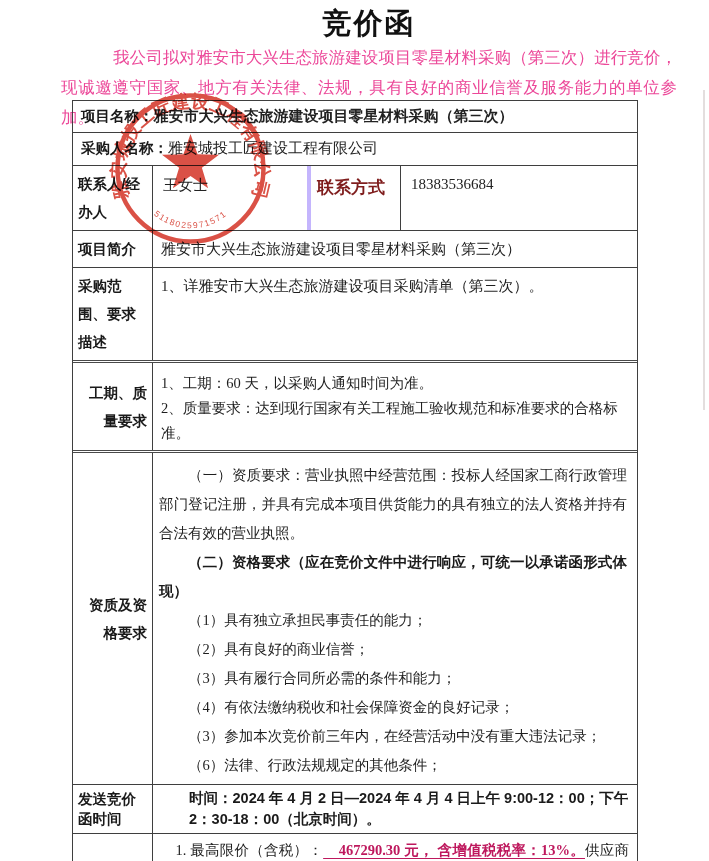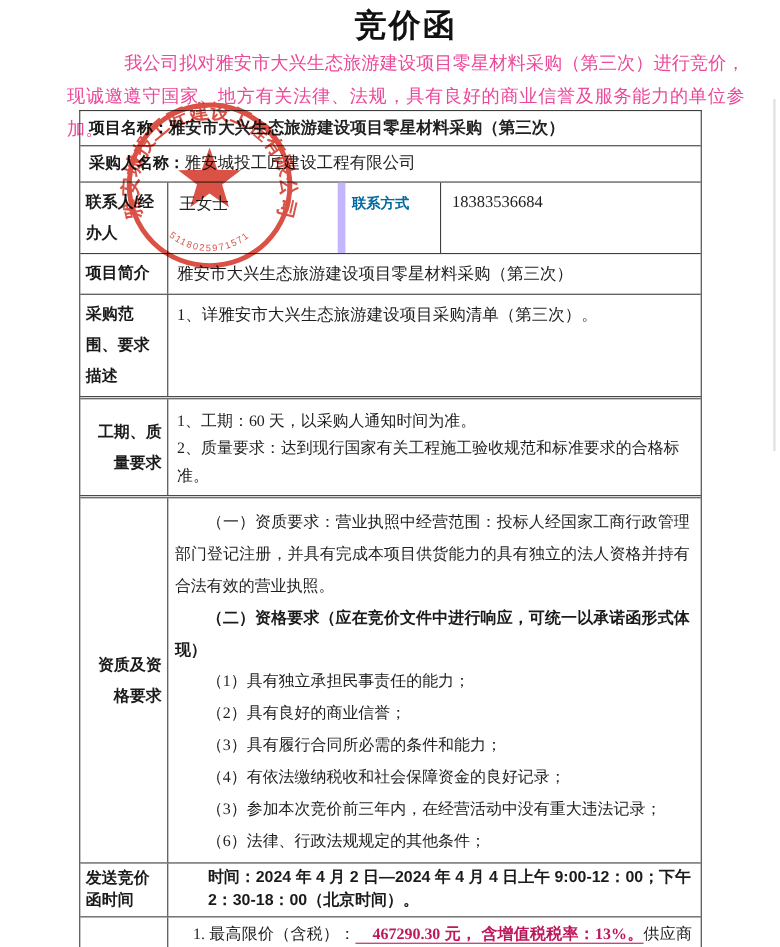--- a/index.html
+++ b/index.html
@@ -43,24 +43,24 @@
   .t-value{flex:1;box-sizing:border-box;padding:4px 8px;font-size:15px;color:#1e1e1e;}
   .fullrow{display:block;padding:6px 8px;font-size:15px;}
   .lbl-inline{
     font-family:"Liberation Sans","DejaVu Sans",sans-serif;
     font-weight:bold;font-size:14.5px;color:#1a1a1a;
   }
   .val-bold{font-weight:bold;}
   
   .cell-mid{
     width:94px;min-width:94px;box-sizing:border-box;
-    border-left:7px solid #c4b5fd;border-right:1px solid #3f3f3f;
+    border-left:4px solid #c4b5fd;border-right:1px solid #3f3f3f;
     padding:10px 6px 4px 6px;
     font-family:"Liberation Sans","DejaVu Sans",sans-serif;
-    font-weight:bold;font-size:13px;color:#0369a1;
+    font-weight:bold;font-size:17px;color:#7f1d1d;
   }
   .cell-name{width:154px;min-width:154px;box-sizing:border-box;padding:10px 8px 4px 10px;font-size:15px;}
   .cell-phone{flex:1;padding:10px 8px 4px 10px;font-size:15px;}
   
   .qual{font-size:14.5px;line-height:29px;padding:8px 10px 4px 6px;}
   .qual p{margin:0;text-indent:2em;text-align:justify;}
   .qual .q-bold{
     font-family:"Liberation Sans","DejaVu Sans",sans-serif;
     font-weight:bold;color:#1a1a1a;
   }

